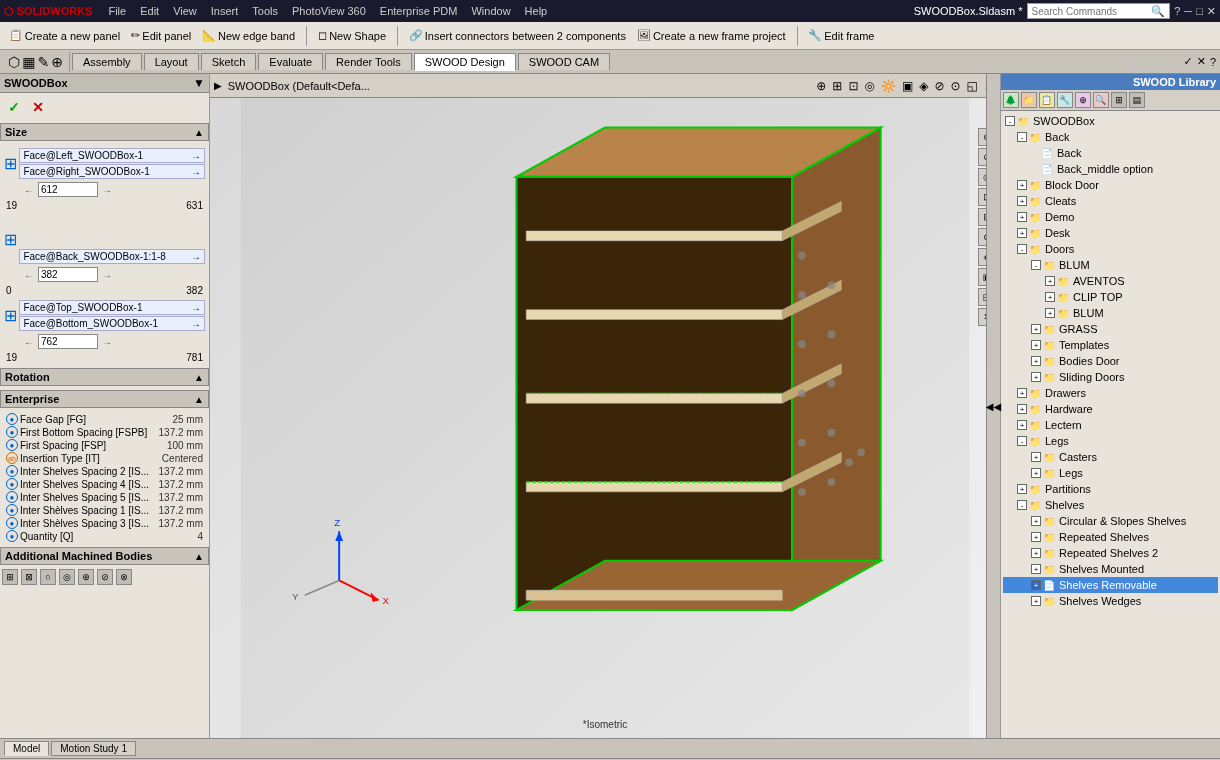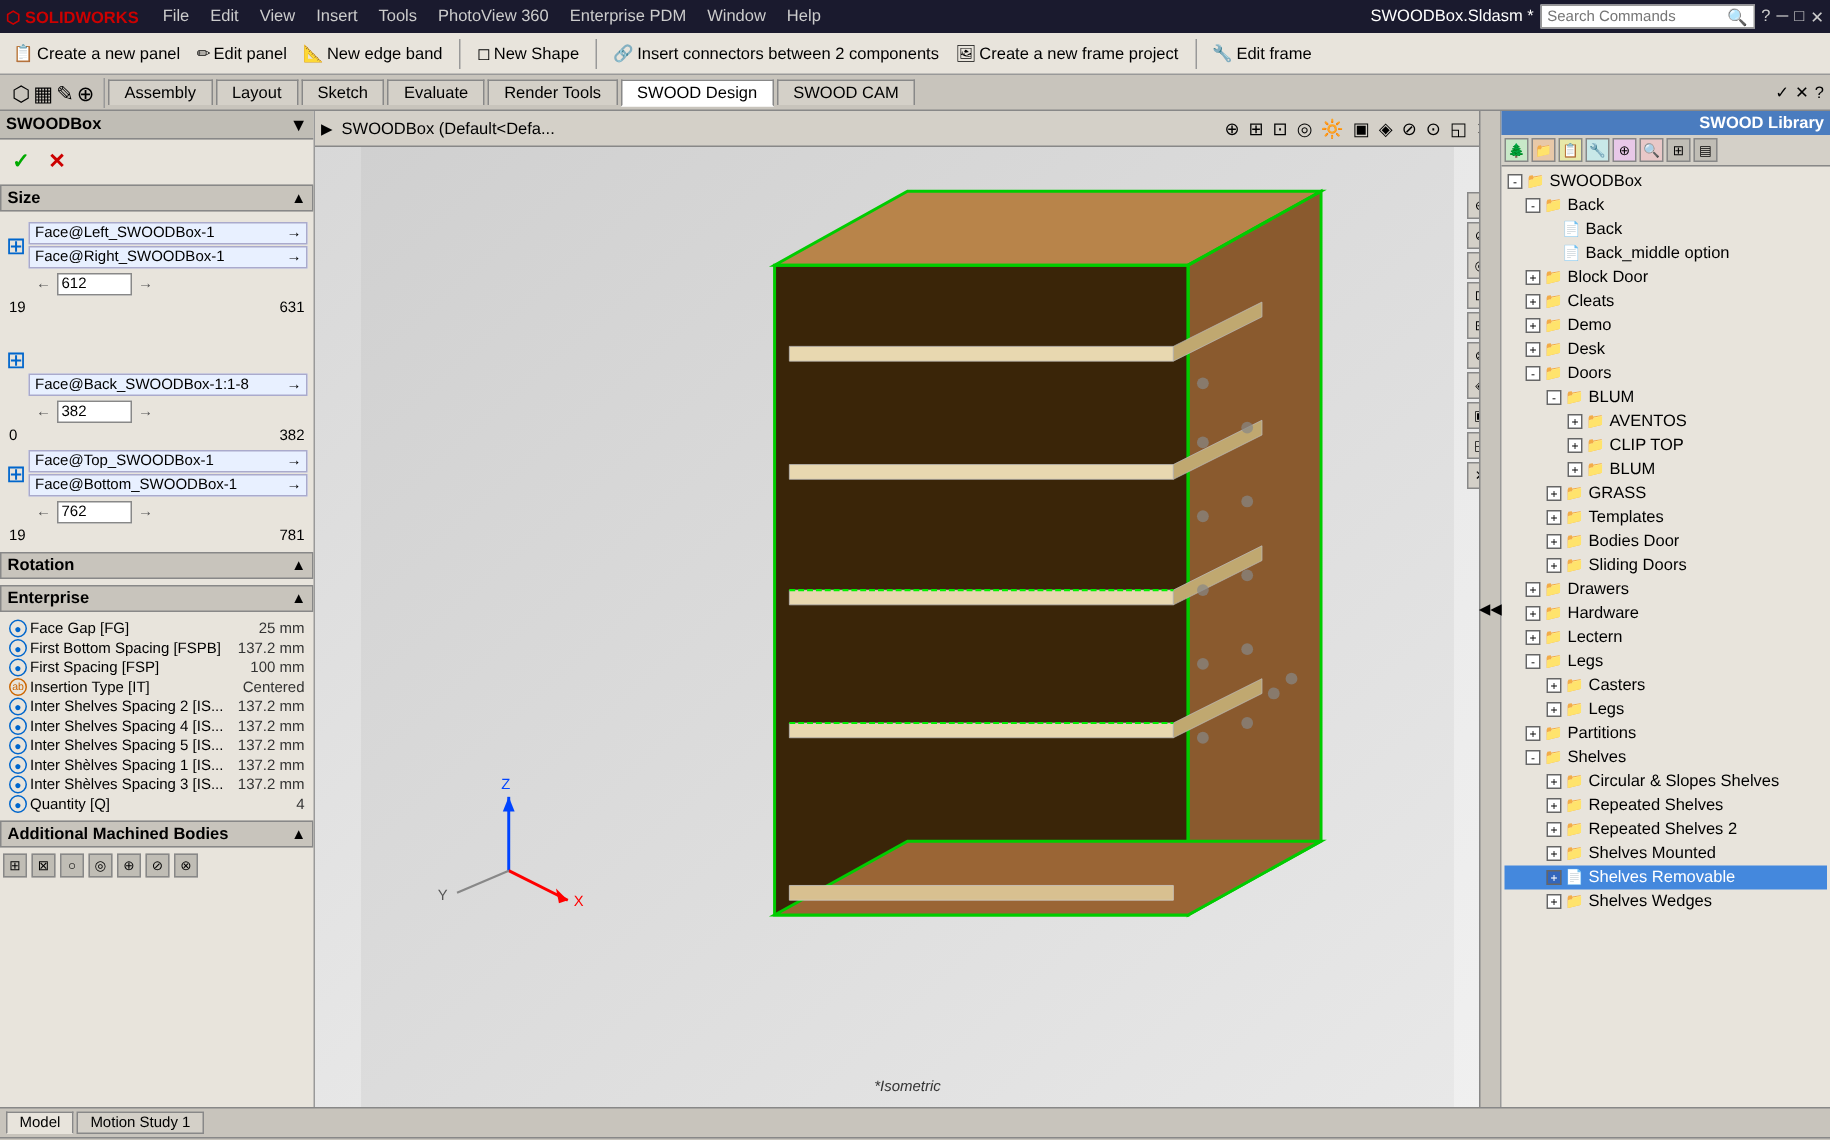--- a/index.html
+++ b/index.html
@@ -32,39 +32,39 @@
     .panel-header { display: flex; align-items: center; justify-content: space-between; background: #c0bdb5; border-bottom: 1px solid #888; padding: 2px 4px; font-size: 11px; font-weight: bold; }
     .panel-close { cursor: pointer; font-size: 12px; }
 
     .accept-row { display: flex; align-items: center; gap: 4px; padding: 4px; }
     .accept-btn { width: 20px; height: 20px; display: flex; align-items: center; justify-content: center; cursor: pointer; font-size: 14px; font-weight: bold; }
     .accept-btn.green { color: #00aa00; }
     .accept-btn.red { color: #cc0000; }
 
     .section-header { display: flex; align-items: center; justify-content: space-between; background: #c8c4bc; border: 1px solid #888; padding: 2px 4px; font-size: 11px; font-weight: bold; margin: 2px 0; cursor: pointer; }
     .section-content { padding: 2px 4px; }
-    .size-input { width: 50px; border: 1px solid #888; background: #fff; padding: 1px 2px; font-size: 10px; }
+    .size-input { width: 60px; border: 1px solid #888; background: #fff; padding: 1px 2px; font-size: 10px; }
 
     .face-ref { background: #e8f0ff; border: 1px solid #aac; padding: 1px 3px; font-size: 10px; display: flex; align-items: center; justify-content: space-between; margin: 1px 0; width: 100%; }
 
     .param-row { display: flex; align-items: center; justify-content: space-between; margin: 1px 0; font-size: 10px; padding: 0 2px; }
     .param-name { flex: 1; overflow: hidden; text-overflow: ellipsis; white-space: nowrap; }
     .param-value { color: #333; white-space: nowrap; }
 
     .icon-row { display: flex; align-items: center; gap: 3px; padding: 2px; }
     .small-icon { width: 16px; height: 16px; background: #c0bdb5; border: 1px solid #888; display: flex; align-items: center; justify-content: center; cursor: pointer; font-size: 9px; }
 
     
     .viewport { flex: 1; background: #e8e8e8; position: relative; overflow: hidden; }
     .viewport-toolbar { display: flex; align-items: center; height: 24px; background: #d4d0c8; border-bottom: 1px solid #888; padding: 0 4px; gap: 2px; }
     .vp-title { font-size: 11px; margin-left: 4px; }
 
     
     .viewport-3d { width: 100%; height: calc(100% - 24px); position: relative; background: linear-gradient(135deg, #d8d8d8 0%, #e8e8e8 50%, #f0f0f0 100%); }
-    .isometric-label { position: absolute; bottom: 8px; left: 50%; transform: translateX(-50%); font-size: 10px; color: #333; font-style: italic; }
+    .isometric-label { position: absolute; bottom: 8px; left: 50%; transform: translateX(-50%); font-size: 10px; color: #333; }
 
     
     .right-panel { width: 220px; background: #e8e4dc; border-left: 1px solid #999; display: flex; flex-direction: column; flex-shrink: 0; }
     .right-panel-header { display: flex; align-items: center; justify-content: flex-end; background: #4a7cbf; color: #fff; padding: 2px 4px; font-size: 11px; font-weight: bold; }
     .right-panel-tools { display: flex; align-items: center; gap: 2px; padding: 2px; background: #d4d0c8; border-bottom: 1px solid #888; }
 
     
     .tree { flex: 1; overflow-y: auto; font-size: 11px; padding: 2px; }
     .tree-item { display: flex; align-items: center; padding: 1px 2px; cursor: pointer; white-space: nowrap; }
     .tree-item.selected { background: #4a9fe8; color: #fff; }

